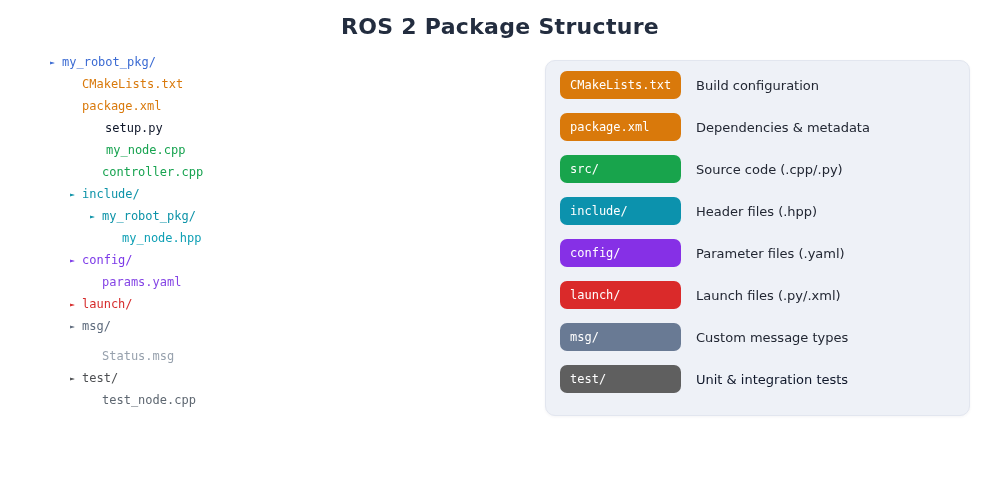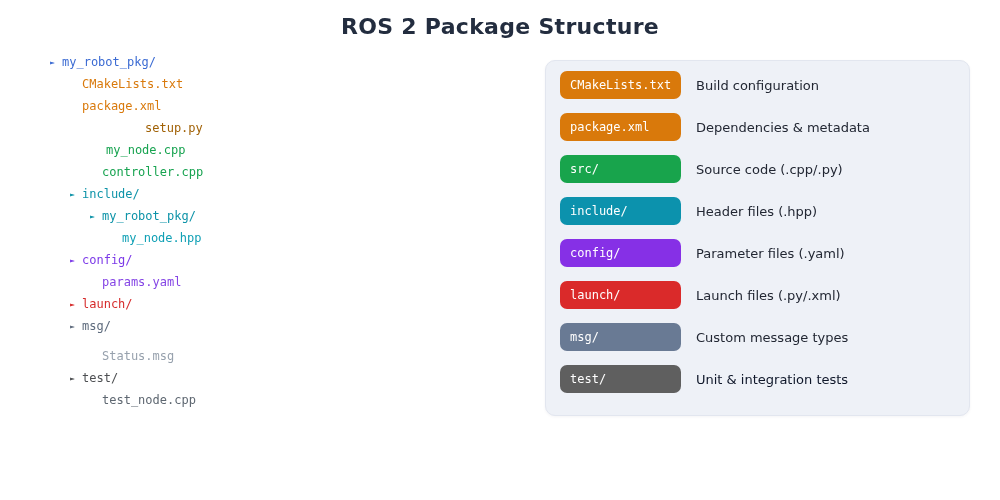--- a/index.html
+++ b/index.html
@@ -74,21 +74,21 @@
 </style>
 </head>
 <body style="background: rgb(255, 255, 255);">
 
 <h1 class="page-title" style="color: rgb(35, 45, 63);">ROS 2 Package Structure</h1>
 
 <div id="tree" class="file-tree">
     <div class="tree-row" style="padding-left: 50px; color: rgb(59, 107, 211);"><span class="arrow">►</span><span>my_robot_pkg/</span></div>
     <div class="tree-row" style="padding-left: 70px; color: rgb(217, 121, 11);"><span class="arrow" style="visibility: hidden;"></span><span>CMakeLists.txt</span></div>
     <div class="tree-row" style="padding-left: 70px; color: rgb(217, 121, 11);"><span class="arrow" style="visibility: hidden;"></span><span>package.xml</span></div>
-    <div class="tree-row" style="padding-left: 93px; color: #a16207; margin-left: 40px;"><span class="arrow" style="visibility: hidden;"></span><span>setup.py</span></div>
+    <div class="tree-row" style="padding-left: 93px; color: #0f172a;"><span class="arrow" style="visibility: hidden;"></span><span>setup.py</span></div>
     <div class="tree-row" style="padding-left: 94px; color: rgb(23, 163, 80);"><span class="arrow" style="visibility: hidden;"></span><span>my_node.cpp</span></div>
     <div class="tree-row" style="padding-left: 90px; color: rgb(23, 163, 80);"><span class="arrow" style="visibility: hidden;"></span><span>controller.cpp</span></div>
     <div class="tree-row" style="padding-left: 70px; color: rgb(13, 147, 168);"><span class="arrow">►</span><span>include/</span></div>
     <div class="tree-row" style="padding-left: 90px; color: rgb(13, 147, 168);"><span class="arrow">►</span><span>my_robot_pkg/</span></div>
     <div class="tree-row" style="padding-left: 110px; color: rgb(16, 160, 181);"><span class="arrow" style="visibility: hidden;"></span><span>my_node.hpp</span></div>
     <div class="tree-row" style="padding-left: 70px; color: rgb(124, 58, 232);"><span class="arrow">►</span><span>config/</span></div>
     <div class="tree-row" style="padding-left: 90px; color: rgb(133, 69, 229);"><span class="arrow" style="visibility: hidden;"></span><span>params.yaml</span></div>
     <div class="tree-row" style="padding-left: 70px; color: rgb(214, 43, 43);"><span class="arrow">►</span><span>launch/</span></div>
     <div class="tree-row" style="padding-left: 70px; color: rgb(93, 106, 124);"><span class="arrow">►</span><span>msg/</span></div>
     <div class="tree-row" style="padding-left: 90px; color: rgb(151, 161, 173); margin-top: 8px;"><span class="arrow" style="visibility: hidden;"></span><span>Status.msg</span></div>

